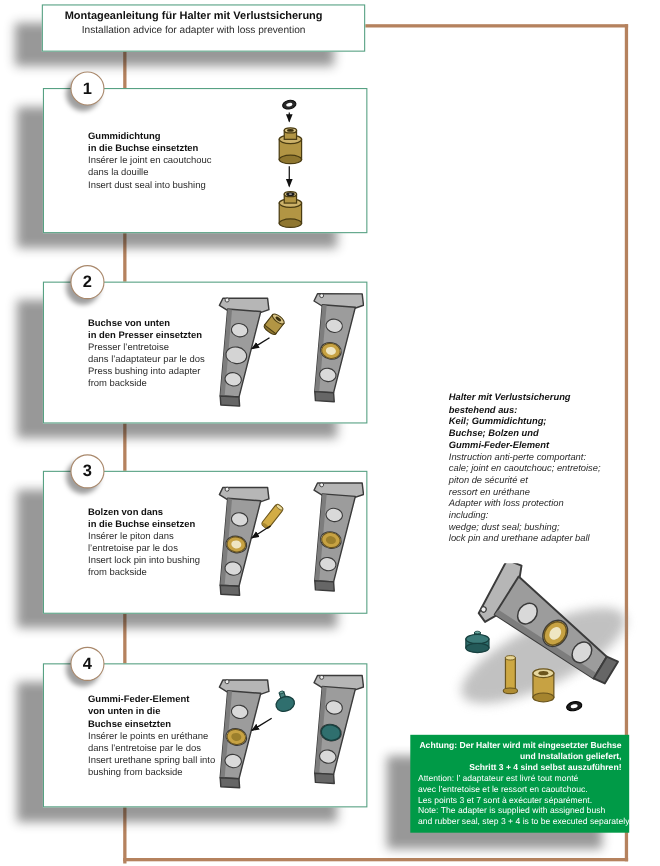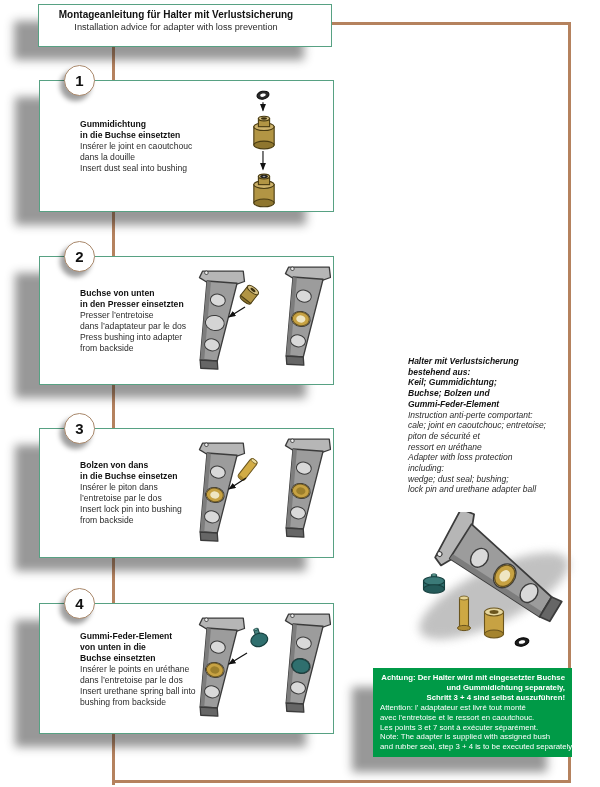--- a/index.html
+++ b/index.html
@@ -282,21 +282,21 @@
       <ellipse cx="0" cy="0" rx="4.5" ry="1.9" fill="#6b551d"></ellipse>
     </g>
     <g transform="translate(132,130) rotate(-12)">
       <ellipse cx="0" cy="0" rx="7" ry="4" fill="#1d1d1d" stroke="#000" stroke-width="1"></ellipse>
       <ellipse cx="0" cy="0" rx="3.2" ry="1.7" fill="#ffffff"></ellipse>
     </g>
   </svg>
 
   <div class="notice">
     <div class="b">Achtung: Der Halter wird mit eingesetzter Buchse</div>
-    <div class="b">und Gummidichtung separately,</div>
+    <div class="b">und Installation geliefert,</div>
     <div class="b">Schritt 3 + 4 sind selbst auszuführen!</div>
     <div>Attention: l’ adaptateur est livré tout monté</div>
     <div>avec l’entretoise et le ressort en caoutchouc.</div>
     <div>Les points 3 et 7 sont à exécuter séparément.</div>
     <div>Note: The adapter is supplied with assigned bush</div>
     <div>and rubber seal, step 3 + 4 is to be executed separately.</div>
   </div>
 
 </div>
 

